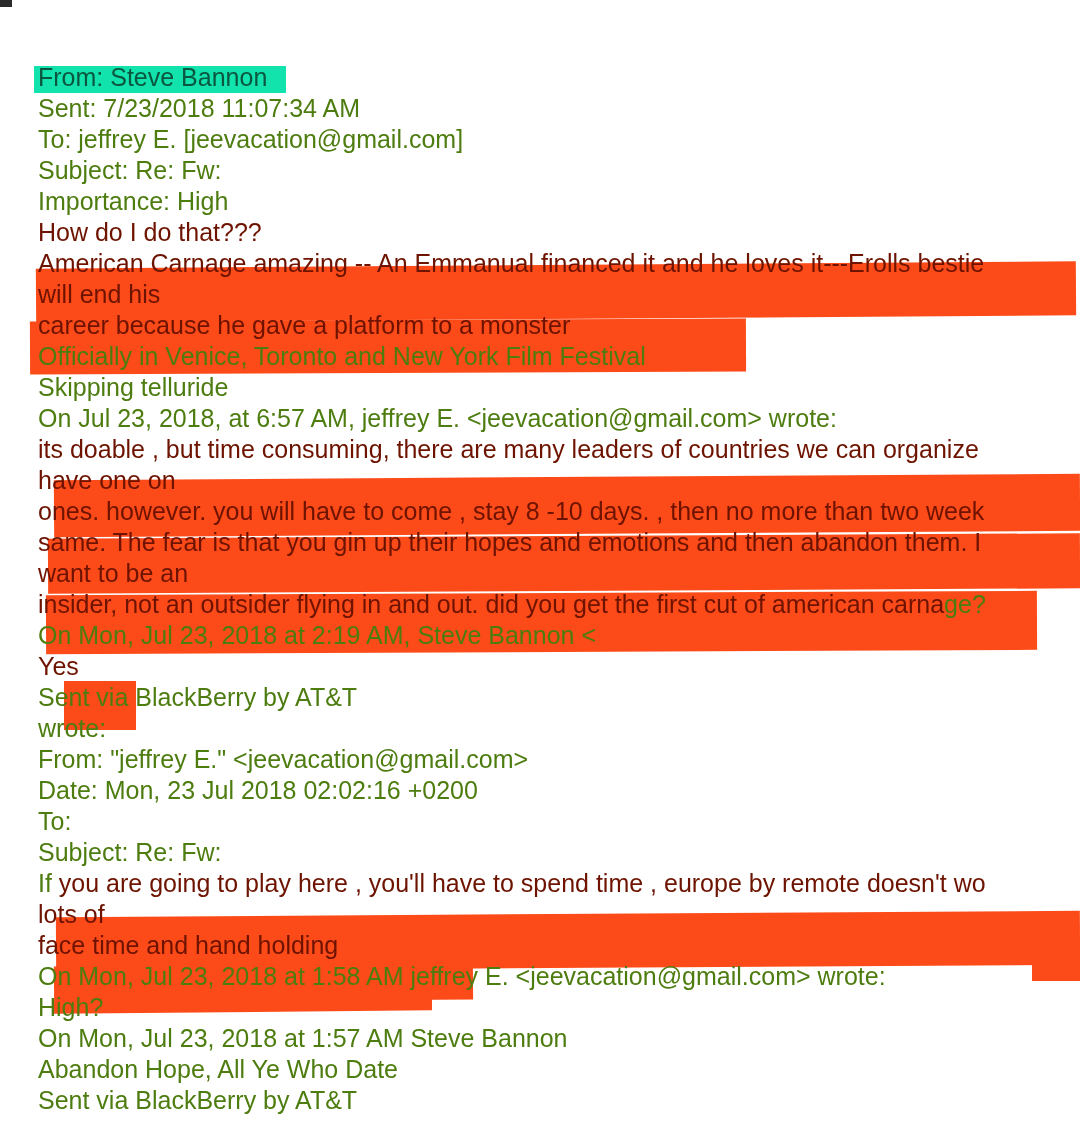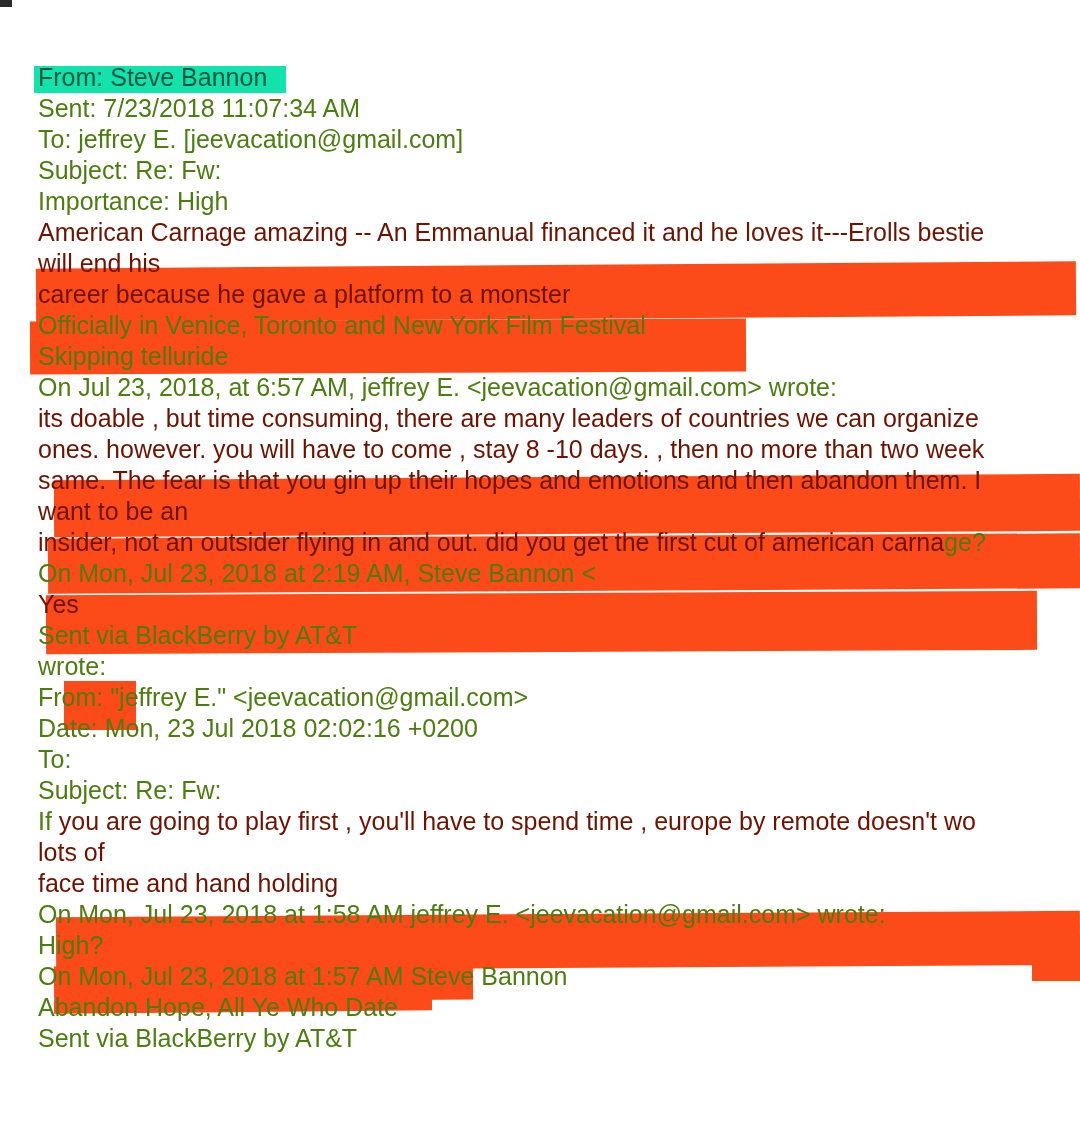--- a/index.html
+++ b/index.html
@@ -53,40 +53,42 @@
       <div class="hl" style="left: 1032px; top: 964px; width: 48px; height: 17px; background: rgb(252, 74, 24);"></div>
       <div class="hl" style="left: 54px; top: 965px; width: 419px; height: 36px; background: rgb(252, 74, 24); transform: rotate(-0.4deg);"></div>
       <div class="hl" style="left: 54px; top: 999px; width: 378px; height: 13px; background: rgb(252, 74, 24); transform: rotate(-0.5deg);"></div>
     </div>
   <div class="email-body">
       <div class="email-line"><span class="seg-teal">From: Steve Bannon</span></div>
       <div class="email-line"><span class="seg-none">Sent: 7/23/2018 11:07:34 AM</span></div>
       <div class="email-line"><span class="seg-none">To: jeffrey E. [jeevacation@gmail.com]</span></div>
       <div class="email-line"><span class="seg-none">Subject: Re: Fw:</span></div>
       <div class="email-line"><span class="seg-none">Importance: High</span></div>
+      <div class="email-line"><span class="seg-orange">How do I do that???</span></div>
       <div class="email-line"><span class="seg-orange">American Carnage amazing -- An Emmanual financed it and he loves it---Erolls bestie</span></div>
       <div class="email-line"><span class="seg-orange">will end his</span></div>
       <div class="email-line"><span class="seg-orange">career because he gave a platform to a monster</span></div>
       <div class="email-line"><span class="seg-none">Officially in Venice, Toronto and New York Film Festival</span></div>
       <div class="email-line"><span class="seg-none">Skipping telluride</span></div>
       <div class="email-line"><span class="seg-none">On Jul 23, 2018, at 6:57 AM, jeffrey E. &lt;jeevacation@gmail.com&gt; wrote:</span></div>
       <div class="email-line"><span class="seg-orange">its doable , but time consuming, there are many leaders of countries we can organize</span></div>
+      <div class="email-line"><span class="seg-orange">have one on</span></div>
       <div class="email-line"><span class="seg-orange">ones. however. you will have to come , stay 8 -10 days. , then no more than two week</span></div>
       <div class="email-line"><span class="seg-orange">same. The fear is that you gin up their hopes and emotions and then abandon them. I</span></div>
       <div class="email-line"><span class="seg-orange">want to be an</span></div>
       <div class="email-line"><span class="seg-orange">insider, not an outsider flying in and out. did you get the first cut of american carna</span><span class="seg-none">ge?</span></div>
       <div class="email-line"><span class="seg-none">On Mon, Jul 23, 2018 at 2:19 AM, Steve Bannon &lt;</span></div>
       <div class="email-line"><span class="seg-orange">Yes</span></div>
       <div class="email-line"><span class="seg-none">Sent via BlackBerry by AT&amp;T</span></div>
       <div class="email-line"><span class="seg-none">wrote:</span></div>
       <div class="email-line"><span class="seg-none">From: "jeffrey E." &lt;jeevacation@gmail.com&gt;</span></div>
       <div class="email-line"><span class="seg-none">Date: Mon, 23 Jul 2018 02:02:16 +0200</span></div>
       <div class="email-line"><span class="seg-none">To:</span></div>
       <div class="email-line"><span class="seg-none">Subject: Re: Fw:</span></div>
-      <div class="email-line"><span class="seg-none">If </span><span class="seg-orange">you are going to play first , you'll have to spend time , europe by remote doesn't wo</span></div>
+      <div class="email-line"><span class="seg-none">If </span><span class="seg-orange">you are going to play here , you'll have to spend time , europe by remote doesn't wo</span></div>
       <div class="email-line"><span class="seg-orange">lots of</span></div>
       <div class="email-line"><span class="seg-orange">face time and hand holding</span></div>
       <div class="email-line"><span class="seg-none">On Mon, Jul 23, 2018 at 1:58 AM jeffrey E. &lt;jeevacation@gmail.com&gt; wrote:</span></div>
       <div class="email-line"><span class="seg-none">High?</span></div>
       <div class="email-line"><span class="seg-none">On Mon, Jul 23, 2018 at 1:57 AM Steve Bannon</span></div>
       <div class="email-line"><span class="seg-none">Abandon Hope, All Ye Who Date</span></div>
       <div class="email-line"><span class="seg-none">Sent via BlackBerry by AT&amp;T</span></div>
     </div>
 <div class="artifact" style="left: 0px; top: 0px; width: 12px; height: 7px; background: rgb(42, 42, 42);"></div>
   </div>

